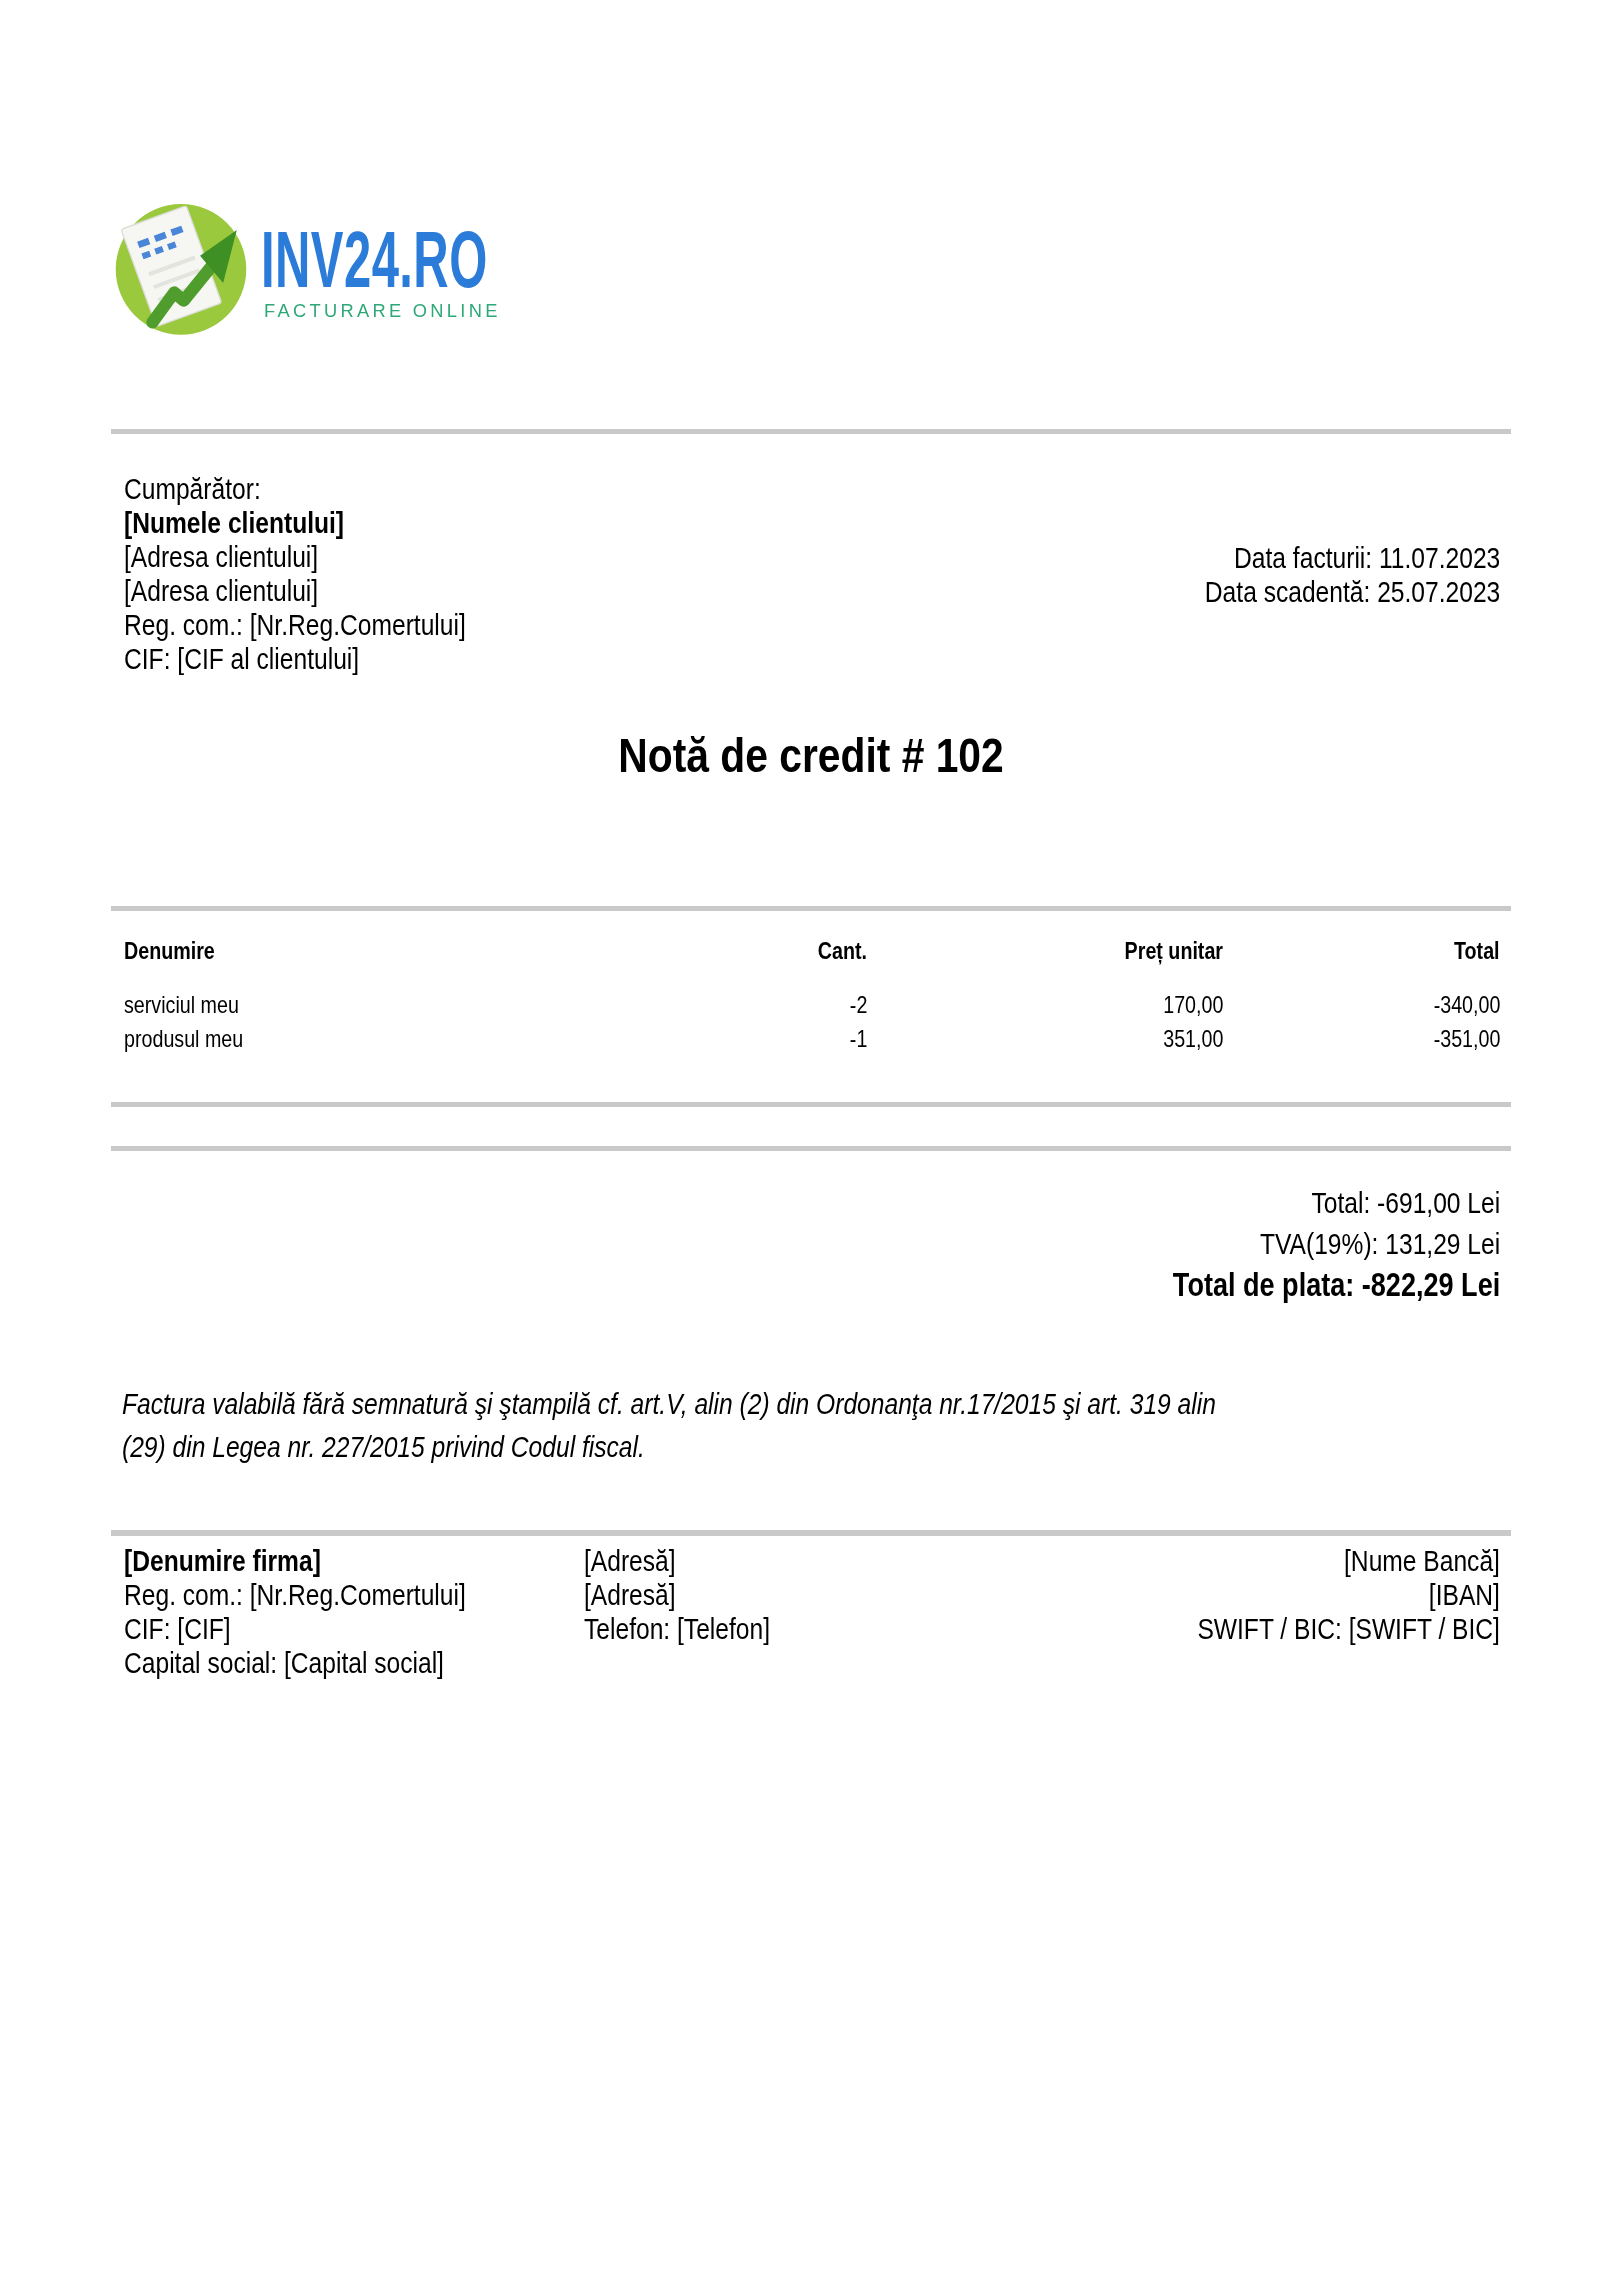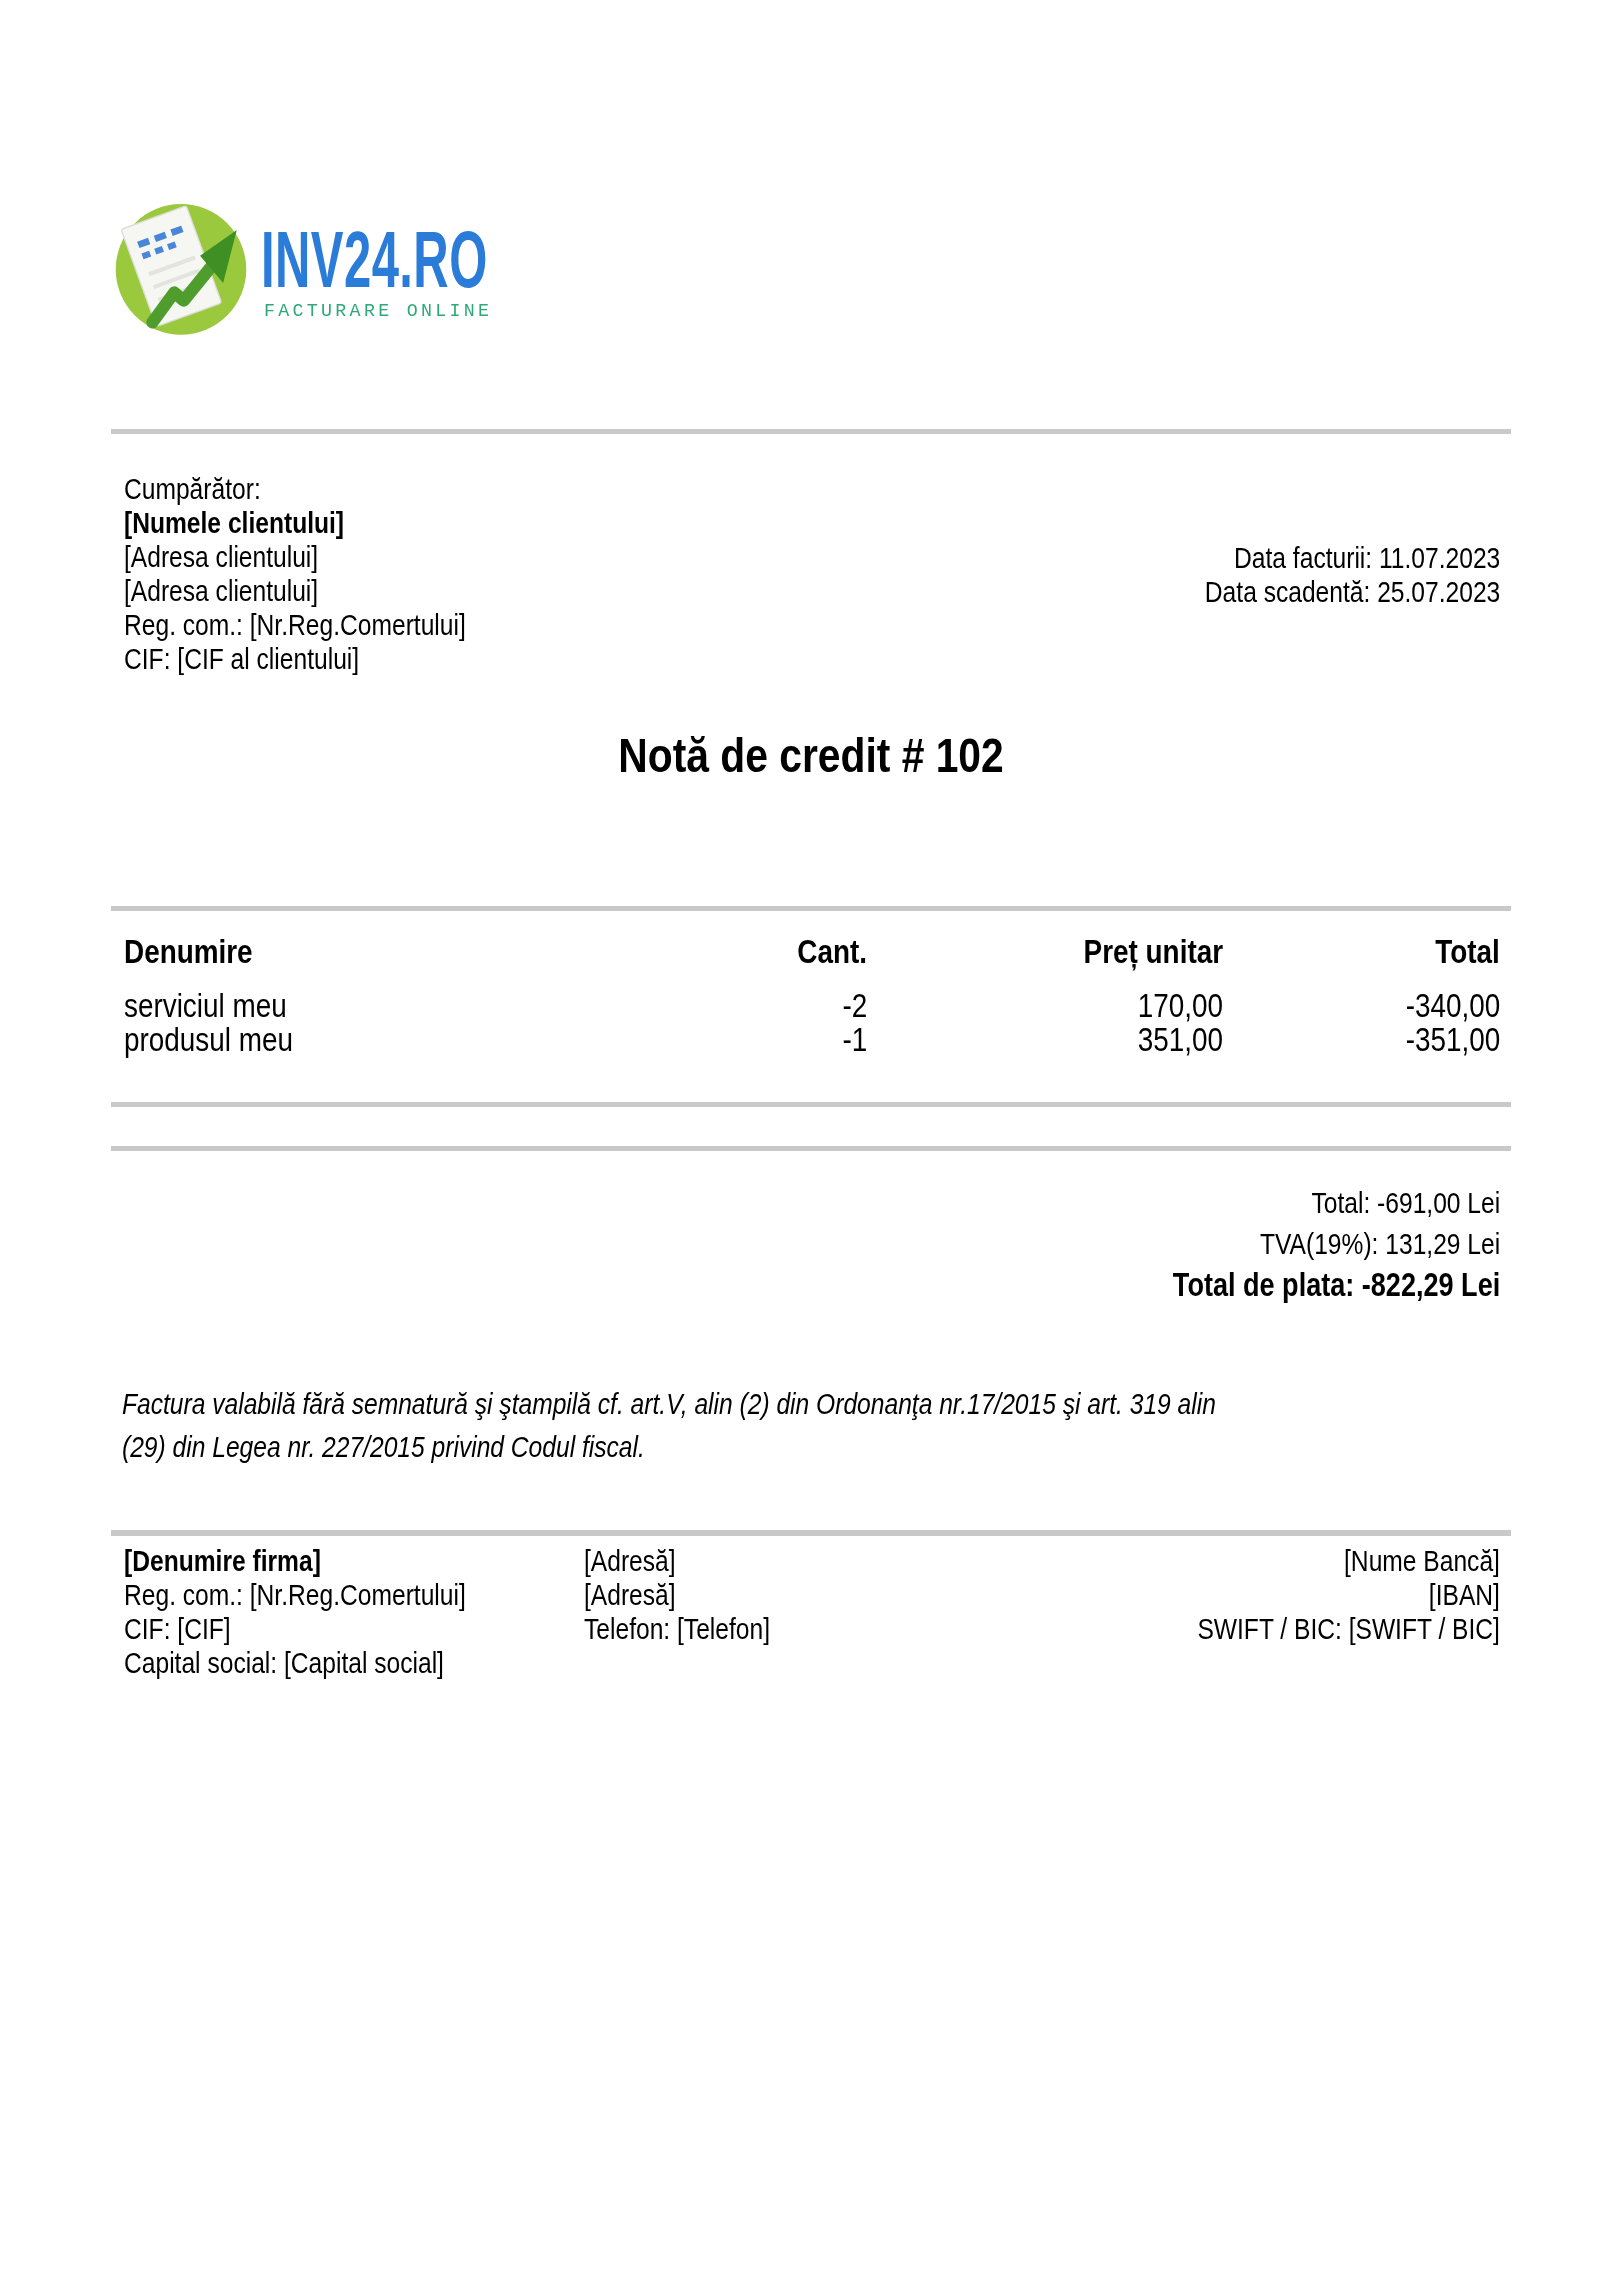--- a/index.html
+++ b/index.html
@@ -28,21 +28,21 @@
   .brand {
     position: absolute; left: 261px; top: 220px;
     font-size: 79px; font-weight: bold; line-height: 1;
     color: #2b7bd9; letter-spacing: 0.7px;
     transform: scaleX(0.62); transform-origin: left top;
     white-space: nowrap;
   }
   .tagline {
     position: absolute; left: 264px; top: 302px;
     font-size: 18.3px; letter-spacing: 3.3px; line-height: 1;
-    color: #2fa878; white-space: nowrap; font-family: Liberation Mono, monospace;
+    color: #2fa878; white-space: nowrap;
   }
 
   
   .cond-l { transform: scaleX(0.82); transform-origin: left top; }
   .cond-r { transform: scaleX(0.82); transform-origin: right top; }
   .cond-c { transform: scaleX(0.85); transform-origin: center top; }
 
   .buyer {
     position: absolute; left: 124px; top: 472px;
     font-size: 30px; line-height: 34px; white-space: nowrap;
@@ -56,21 +56,21 @@
   }
 
   .doc-title {
     position: absolute; left: 111px; width: 1400px; top: 732px;
     text-align: center;
     font-size: 48px; font-weight: bold; line-height: 1;
     white-space: nowrap;
   }
 
   
-  .trow { position: absolute; left: 0; width: 1623px; height: 34px; font-size: 34px; line-height: 34px; }
+  .trow { position: absolute; left: 0; width: 1623px; height: 34px; font-size: 24px; line-height: 34px; }
   .trow.thead { top: 934px; font-weight: bold; }
   .trow.r1 { top: 1022px; }
   .trow.r2 { top: 988px; }
   .c-name  { position: absolute; left: 124px;  white-space: nowrap; transform: scaleX(0.82); transform-origin: left top; }
   .c-qty   { position: absolute; right: 756px; white-space: nowrap; transform: scaleX(0.82); transform-origin: right top; }
   .c-price { position: absolute; right: 400px;  white-space: nowrap; transform: scaleX(0.82); transform-origin: right top; }
   .c-total { position: absolute; right: 123px;  white-space: nowrap; transform: scaleX(0.82); transform-origin: right top; }
 
   
   .totals {

